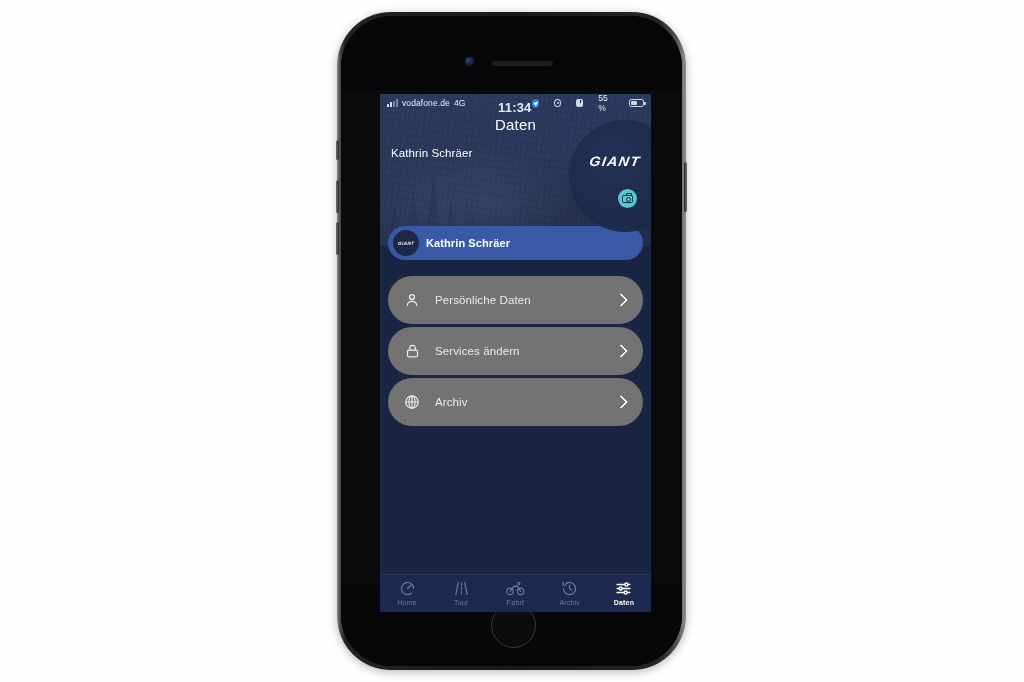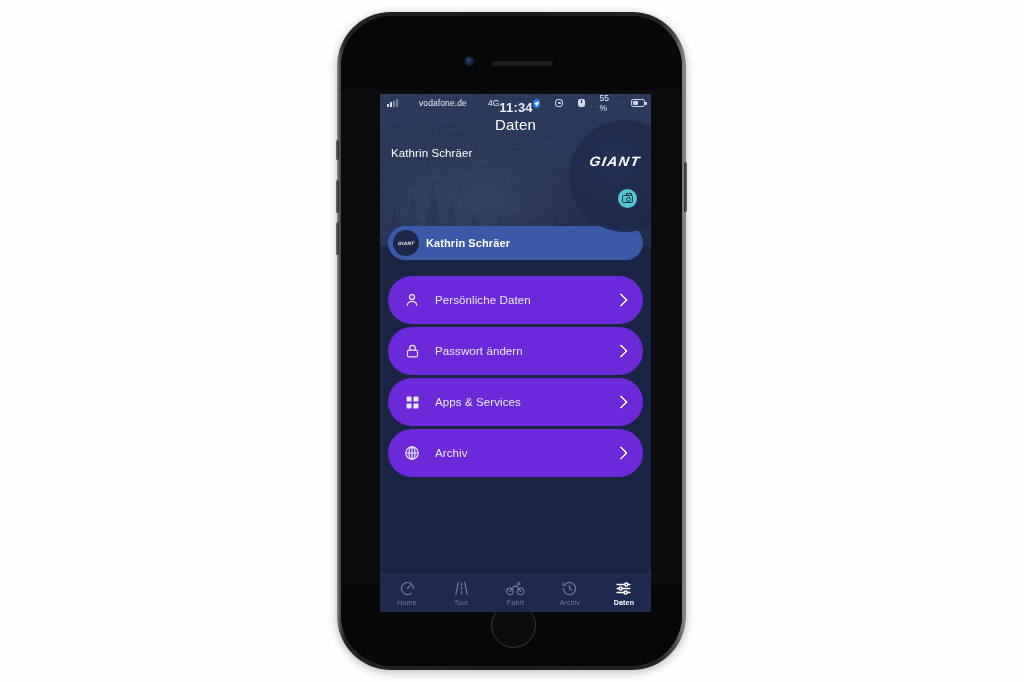--- a/index.html
+++ b/index.html
@@ -129,21 +129,21 @@
   
   .statusbar {
     position: absolute; left: 0; top: 0;
     width: 271px; height: 18px;
     display: flex; align-items: center;
     padding: 0 7px;
     color: #e9edf5;
     font-size: 9px;
     z-index: 6;
   }
-  .sb-left { display: flex; align-items: center; gap: 21px; flex: 1; }
+  .sb-left { display: flex; align-items: center; gap: 4px; flex: 1; }
   .sb-center { flex: 0 0 auto; font-weight: bold; font-size: 13px; letter-spacing: 0.2px; margin-top: 8px;}
   .sb-right { display: flex; align-items: center; gap: 15px; flex: 1; justify-content: flex-end; }
   .signal { display: flex; align-items: flex-end; gap: 1px; height: 8px; }
   .signal i { display: block; width: 2px; background: #dfe5f0; border-radius: 0.5px; }
   .signal i:nth-child(1){ height: 3px; }
   .signal i:nth-child(2){ height: 5px; }
   .signal i:nth-child(3){ height: 6.5px; opacity: 0.45; }
   .signal i:nth-child(4){ height: 8px; opacity: 0.45; }
   .carrier { font-size: 8.5px; letter-spacing: 0.1px; }
   .net { font-size: 8.5px; text-align: center; }
@@ -247,21 +247,21 @@
     position: absolute; left: 0; top: 152px;
     width: 271px; height: 328px;
     padding: 0 8px;
     z-index: 4;
   }
   .row {
     position: relative;
     height: 48px;
     margin-bottom: 3px;
     border-radius: 24px;
-    background: #6d28d9;
+    background: #737373;
     display: flex; align-items: center;
     padding: 0 10px 0 14px;
   }
   .row.first {
     height: 34px;
     border-radius: 17px;
     background: #3a5aa8;
     margin-top: -20px;
     margin-bottom: 16px;
     padding-left: 5px;
@@ -418,36 +418,24 @@
             <div class="chevron"></div>
           </div>
 
           <div class="row">
             <div class="row-icon">
               <svg width="15" height="16" viewBox="0 0 24 24" fill="none" stroke="#e7ebf4" stroke-width="1.9" stroke-linecap="round">
                 <rect x="4" y="10.5" width="16" height="11" rx="2.4"></rect>
                 <path d="M7.6 10.5V7.4a4.4 4.4 0 0 1 8.8 0v3.1"></path>
               </svg>
             </div>
-            <div class="row-label">Passwort ändern</div>
+            <div class="row-label">Services ändern</div>
             <div class="chevron"></div>
           </div>
 
-          <div class="row">
-            <div class="row-icon">
-              <svg width="15" height="15" viewBox="0 0 24 24" fill="#e7ebf4">
-                <rect x="2.5" y="2.5" width="8" height="8" rx="1.4"></rect>
-                <rect x="13.5" y="2.5" width="8" height="8" rx="1.4"></rect>
-                <rect x="2.5" y="13.5" width="8" height="8" rx="1.4"></rect>
-                <rect x="13.5" y="13.5" width="8" height="8" rx="1.4"></rect>
-              </svg>
-            </div>
-            <div class="row-label">Apps &amp; Services</div>
-            <div class="chevron"></div>
-          </div>
 
 
           <div class="row">
             <div class="row-icon">
               <svg width="16" height="16" viewBox="0 0 24 24" fill="none" stroke="#e7ebf4" stroke-width="1.8">
                 <circle cx="12" cy="12" r="9.3"></circle>
                 <path d="M2.7 12h18.6M12 2.7v18.6"></path>
                 <ellipse cx="12" cy="12" rx="4.6" ry="9.3"></ellipse>
               </svg>
             </div>

